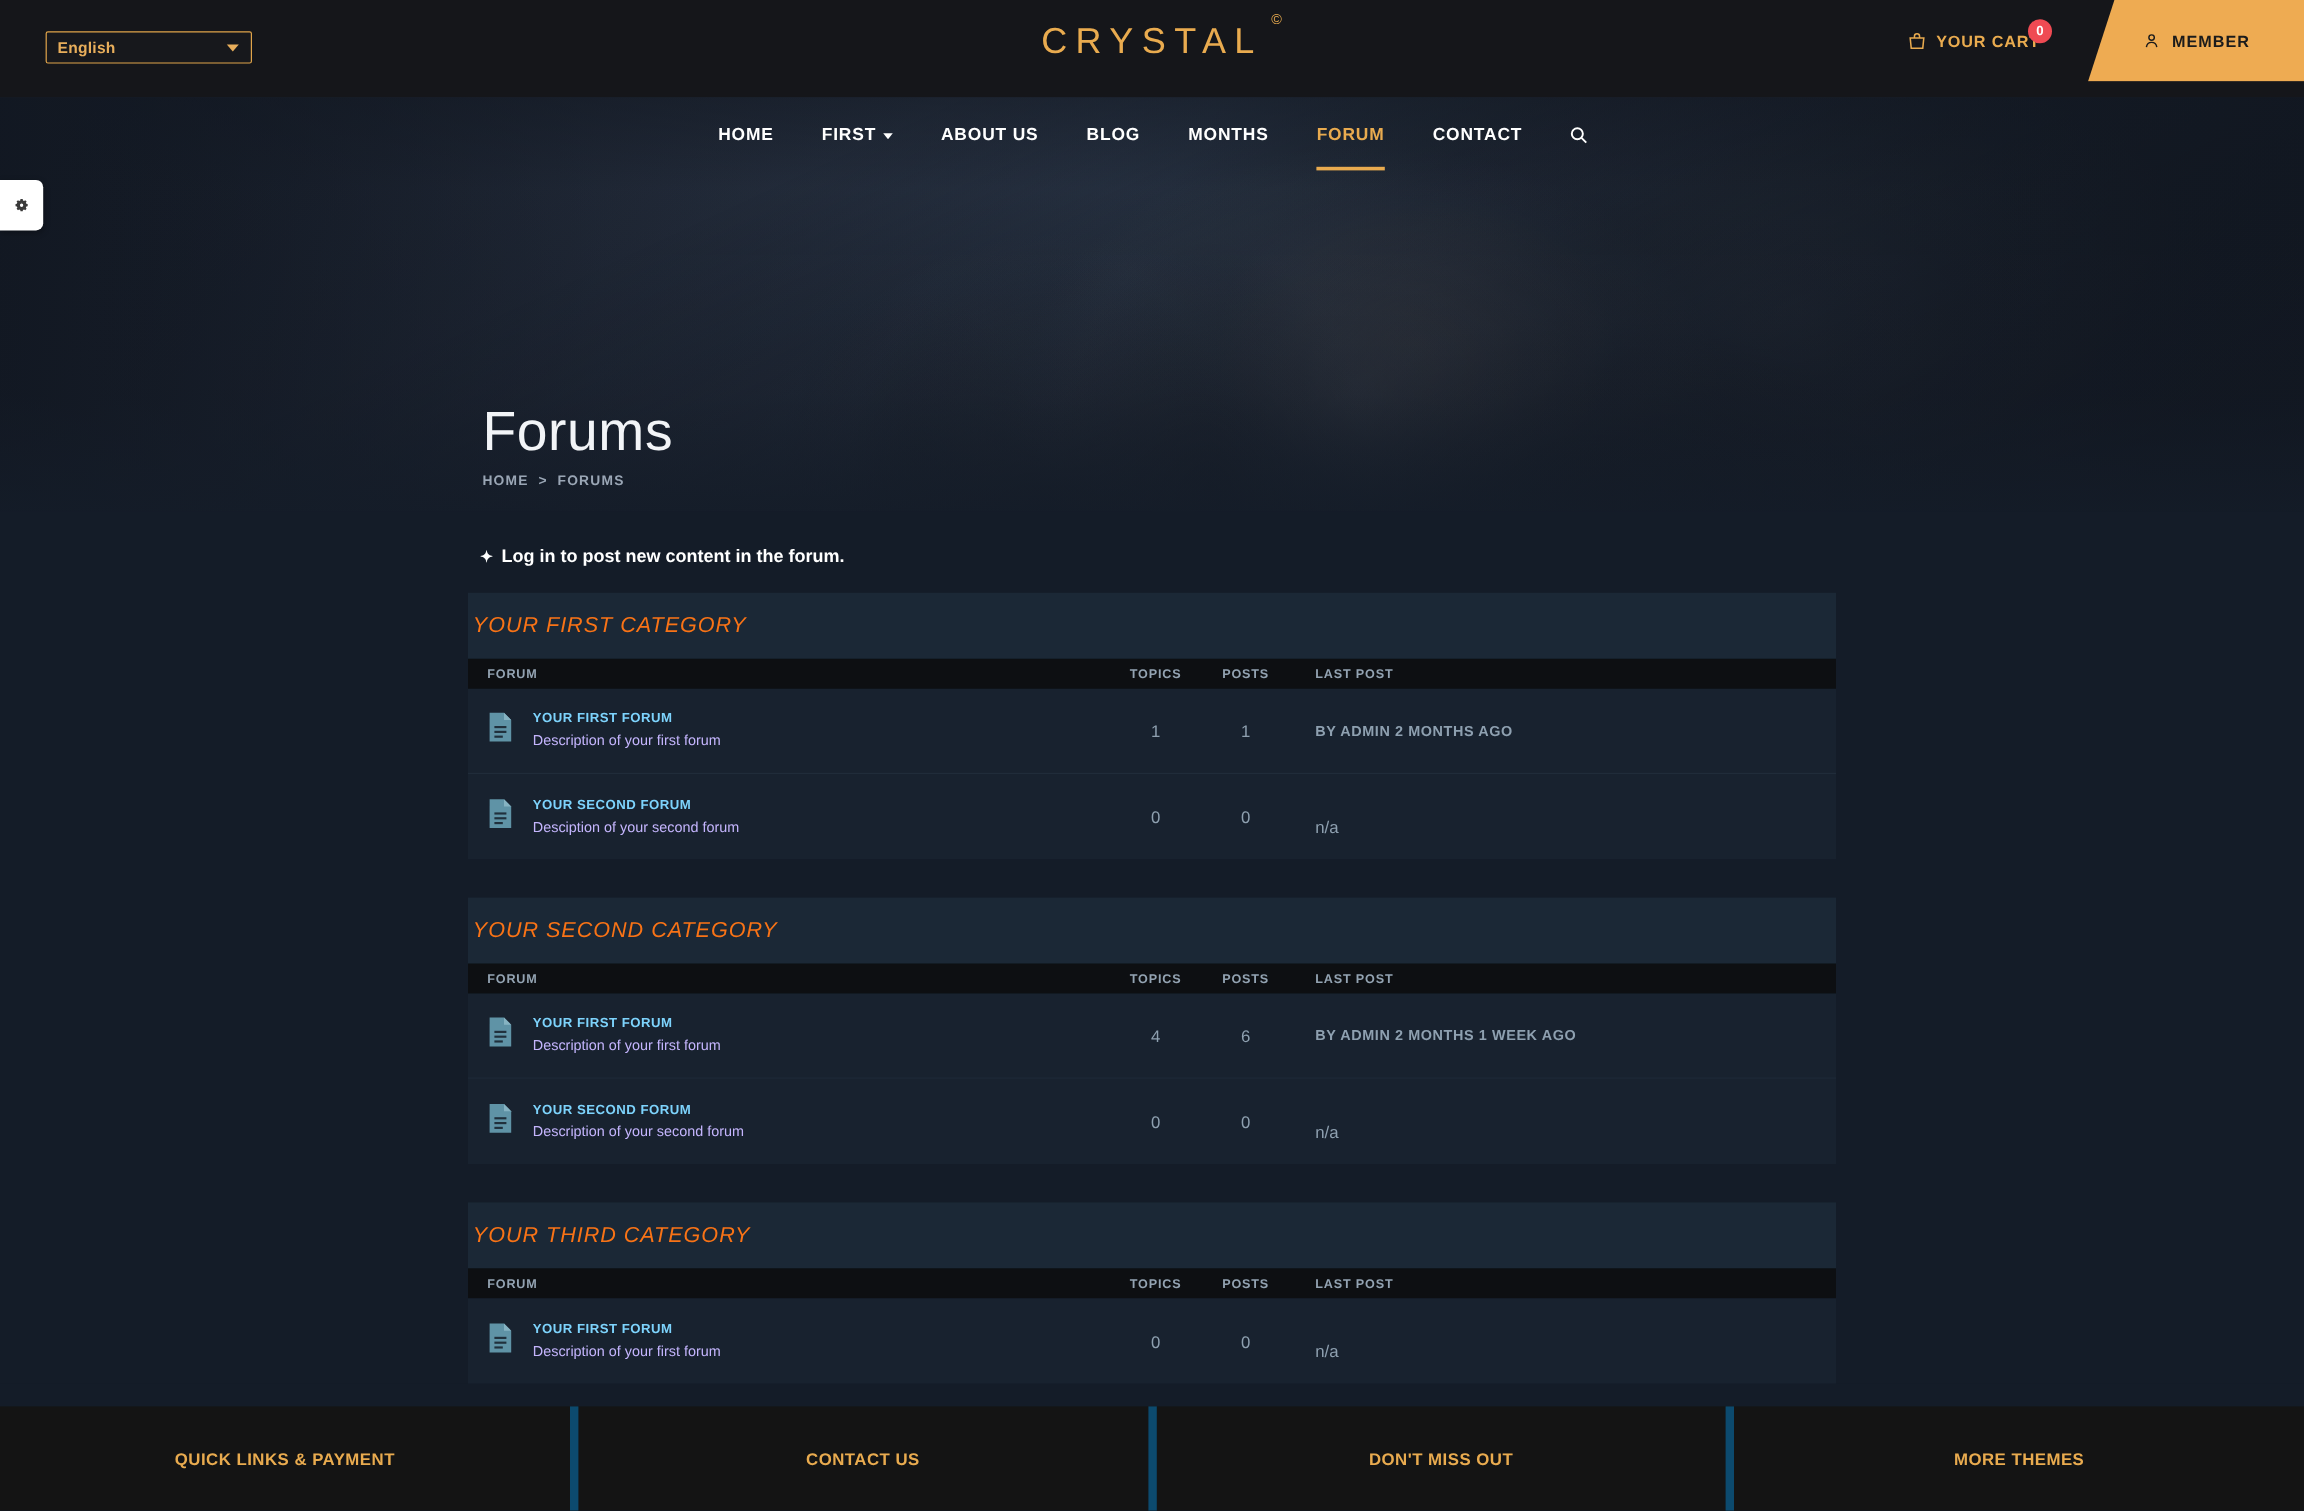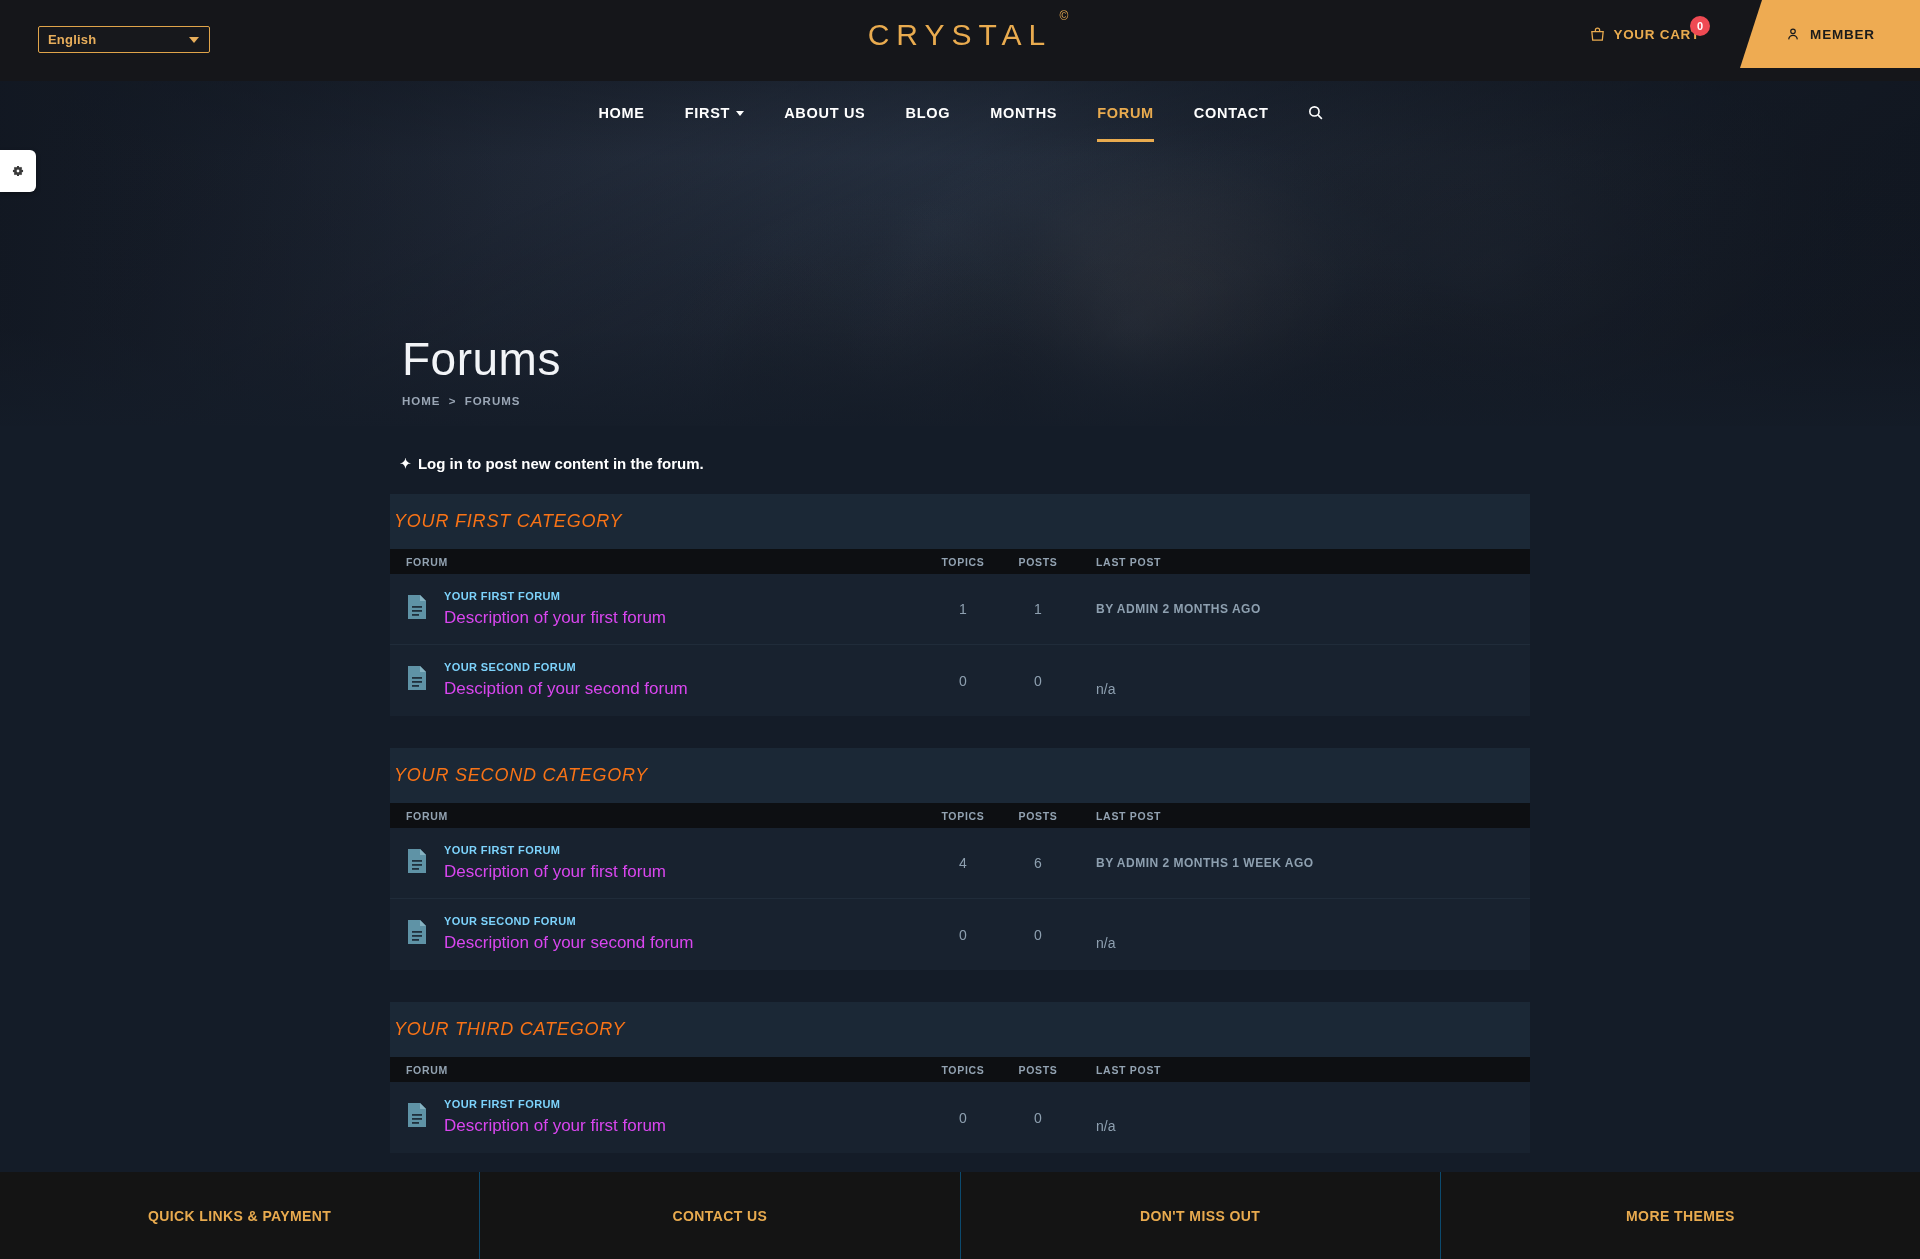--- a/index.html
+++ b/index.html
@@ -315,22 +315,22 @@
     gap: 16px;
   }
   .forum-title {
     color: #7dd3fc;
     font-size: 11px;
     font-weight: bold;
     letter-spacing: .4px;
     line-height: 1.35;
   }
   .forum-desc {
-    color: #d946ef;
-    font-size: 17px;
+    color: #c4b5fd;
+    font-size: 12px;
     font-weight: 300;
     line-height: 1.4;
     margin-top: 2px;
   }
   .cell-num {
     color: #8ea0b0;
     font-size: 14px;
     text-align: center;
   }
   .cell-last {
@@ -358,21 +358,21 @@
   }
   .footer-col {
     flex: 1;
     display: flex;
     align-items: center;
     justify-content: center;
     color: #e9ab4f;
     font-size: 14px;
     font-weight: bold;
     letter-spacing: .4px;
-    border-right: 1px solid #0c4a6e;
+    border-right: 7px solid #0c4a6e;
   }
   .footer-col:last-child { border-right: none; }
 </style>
 </head>
 <body>
 
 <div class="page">
 
   <div class="topbar">
 

